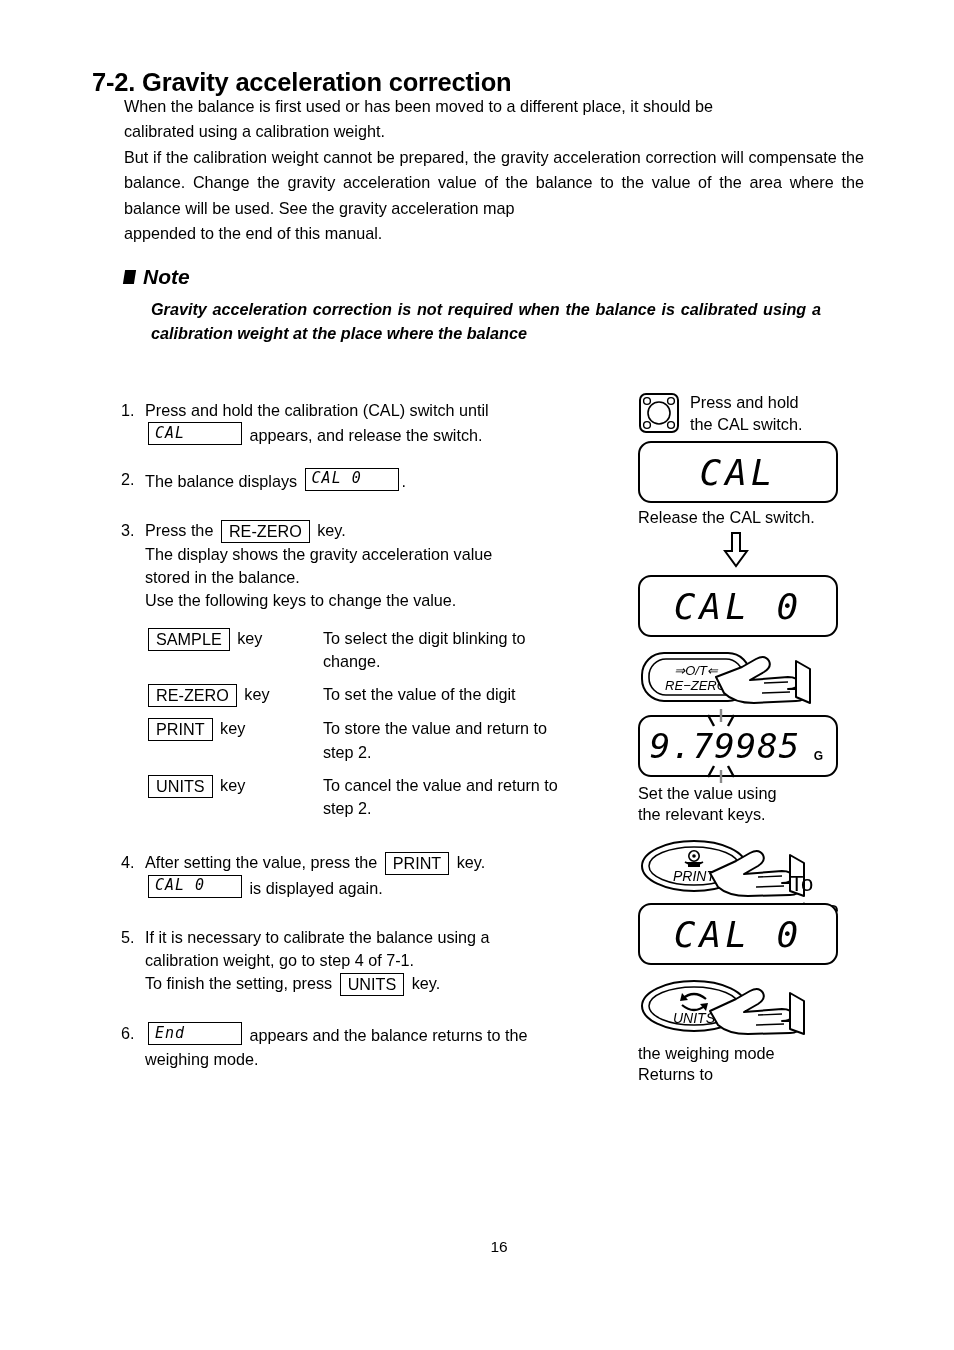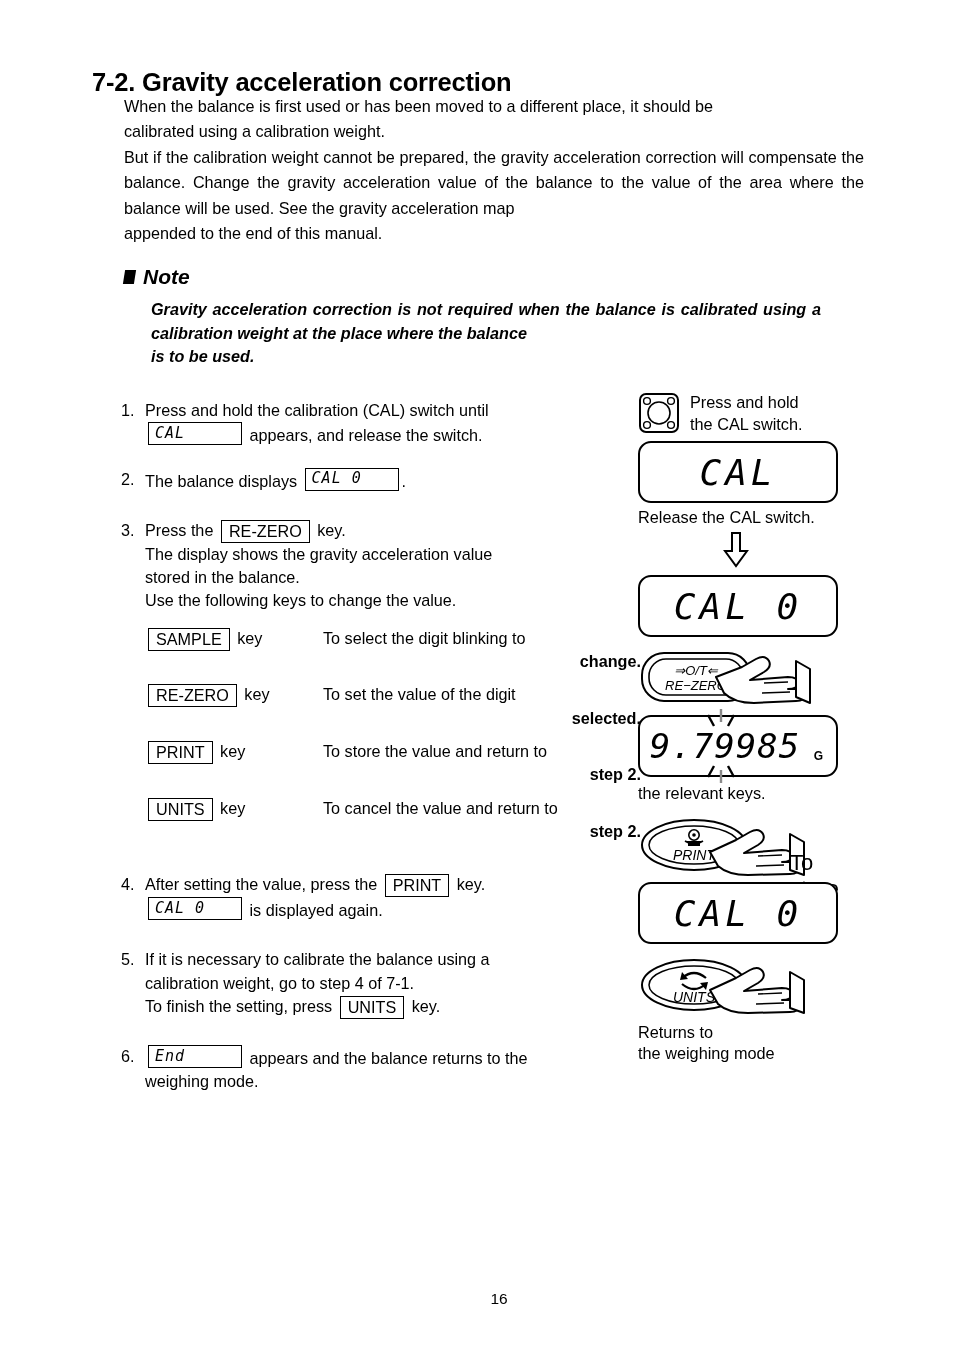--- a/index.html
+++ b/index.html
@@ -72,21 +72,21 @@
   .seg7{
     font-family:"DejaVu Sans Mono", monospace;
     font-style:italic;
     letter-spacing:1.5px;
   }
 
   
   .keyrow{display:flex;margin-bottom:10px;}
   .keyrow .kcell{width:178px;flex:0 0 178px;}
   .keyrow .dcell{flex:1;text-align:justify;}
-  .keyrow .dcell .last{text-align:right;font-weight:bold;}
+  .keyrow .dcell .last{text-align:left;}
 
   
   .rightcol{position:absolute;left:638px;top:392px;width:260px;}
 
   .r-row{display:flex;align-items:flex-start;}
   .r-caption{font-size:16.3px;line-height:21.5px;}
 
   
   .calswitch{width:42px;height:42px;flex:0 0 42px;margin-right:10px;}
 
@@ -117,21 +117,21 @@
 
   .btn-wrap{position:relative;width:230px;height:62px;margin-top:10px;}
   .to-store{
     position:absolute;left:152px;top:36px;font-size:22px;
   }
 
   .blocklabel{font-size:16.3px;line-height:21px;margin-top:6px;}
 
   
   .pageno{
-    position:absolute;left:0;right:0;top:1290px;
+    position:absolute;left:0;right:0;top:1238px;
     text-align:center;font-size:15.5px;padding-left:44px;
   }
 </style>
 </head>
 <body>
 
 <div class="page">
 
   <div class="heading">7-2. Gravity acceleration correction</div>
 
@@ -142,21 +142,20 @@
     <p class="nojust">appended to the end of this manual.</p>
   </div>
 
   <div class="note-wrap">
     <div class="note-head">
       <span class="note-bullet"></span>
       <span>Note</span>
     </div>
     <div class="note-body">
       <span class="just" style="display:block">Gravity acceleration correction is not required when the balance is calibrated using a calibration weight at the place where the balance</span>
-      <span class="nojust" style="display:block">is to be used.</span>
     </div>
   </div>
 
   <div class="steps">
 
     <div class="step">
       <div class="step-num">1.</div>
       <div class="step-body">
         <div>Press and hold the calibration (CAL) switch until</div>
         <div>
@@ -208,21 +207,20 @@
             </div>
           </div>
 
           <div class="keyrow">
             <div class="kcell">
               <span class="keybox">RE-ZERO</span>
               <span>key</span>
             </div>
             <div class="dcell">
               <div class="just">To set the value of the digit</div>
-              <div class="last">selected.</div>
             </div>
           </div>
 
           <div class="keyrow">
             <div class="kcell">
               <span class="keybox">PRINT</span>
               <span>key</span>
             </div>
             <div class="dcell">
               <div class="just">To store the value and return to</div>
@@ -350,20 +348,21 @@
         <line x1="23" y1="0" x2="23" y2="13" stroke="#8a8a8a" stroke-width="2.4"></line>
         <line x1="23" y1="61" x2="23" y2="74" stroke="#8a8a8a" stroke-width="2.4"></line>
         <line x1="10" y1="6" x2="16" y2="17" stroke="#000" stroke-width="2.4"></line>
         <line x1="36" y1="6" x2="30" y2="17" stroke="#000" stroke-width="2.4"></line>
         <line x1="10" y1="68" x2="16" y2="57" stroke="#000" stroke-width="2.4"></line>
         <line x1="36" y1="68" x2="30" y2="57" stroke="#000" stroke-width="2.4"></line>
       </svg>
     </div>
 
     <div class="blocklabel">
+      <div>Set the value using</div>
       <div>the relevant keys.</div>
     </div>
 
     <div class="btn-wrap">
       <svg width="230" height="62" viewBox="0 0 230 62">
         <ellipse cx="56" cy="31" rx="52" ry="25" fill="#fff" stroke="#000" stroke-width="2"></ellipse>
         <ellipse cx="56" cy="31" rx="45" ry="19" fill="#fff" stroke="#000" stroke-width="1.5"></ellipse>
 
         <circle cx="56" cy="21" r="5.2" fill="none" stroke="#000" stroke-width="1.6"></circle>
         <circle cx="56" cy="21" r="1.8" fill="#000"></circle>
@@ -401,19 +400,19 @@
                  L144 34 Q154 34 154 40 Q154 46 144 46
                  L152 46 Q161 46 161 52 Q161 58 152 58
                  L110 59 Q90 59 80 50 Z" fill="#fff" stroke="#000" stroke-width="2" stroke-linejoin="round"></path>
         <path d="M120 40 L144 39" stroke="#000" stroke-width="1.4" fill="none"></path>
         <path d="M118 50 L146 49" stroke="#000" stroke-width="1.4" fill="none"></path>
         <path d="M152 18 L166 26 L166 59 L152 54 Z" fill="#fff" stroke="#000" stroke-width="2" stroke-linejoin="round"></path>
       </svg>
     </div>
 
     <div class="blocklabel">
+      <div>the weighing mode</div>
       <div>Returns to</div>
-      <div>the weighing mode</div>
     </div>
   </div>
 
   <div class="pageno">16</div>
 </div>
 
 </body></html>

